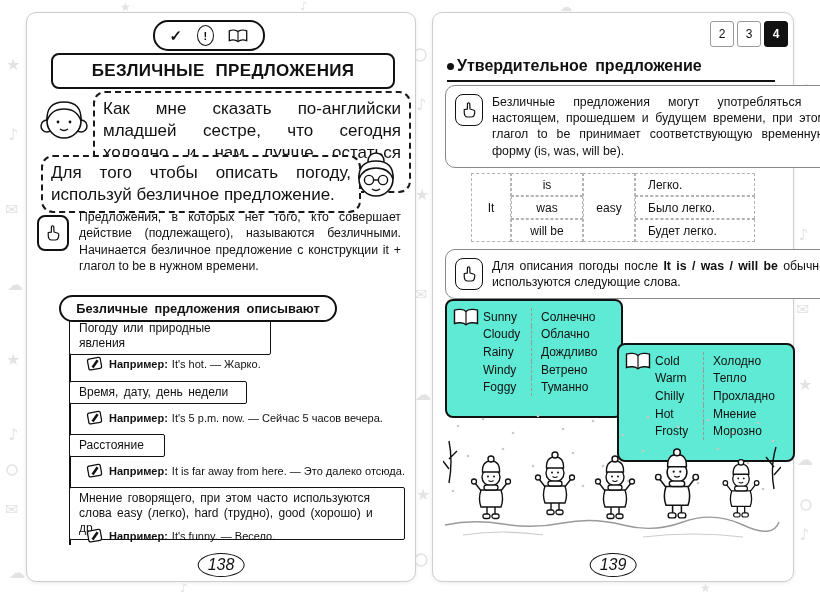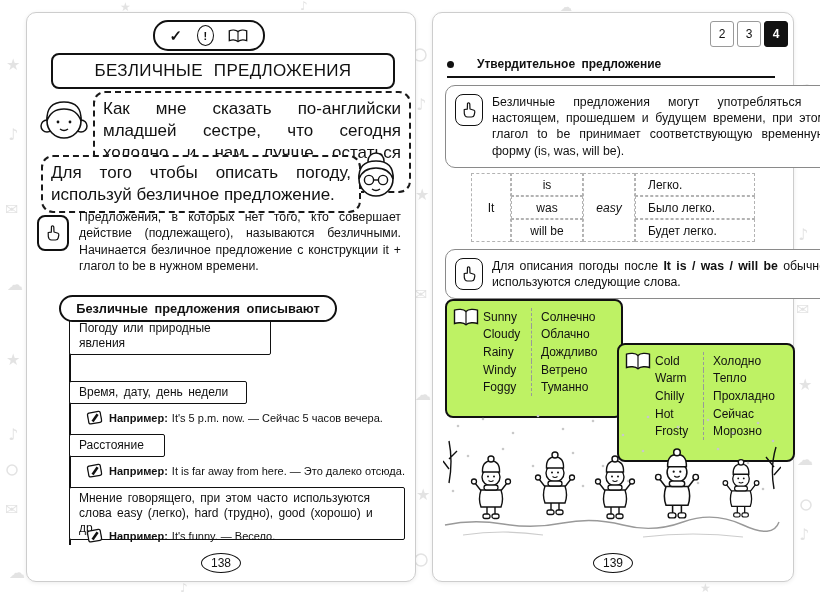--- a/index.html
+++ b/index.html
@@ -22,21 +22,21 @@
   .icon-pill{
     top:7px;left:126px;width:108px;height:27px;
     border:2px solid #111;border-radius:15px;
     display:flex;align-items:center;justify-content:space-evenly;background:#fff;
   }
   .chk{font-size:15px;font-weight:bold;}
   .exc{width:15px;height:19px;border:1.5px solid #111;border-radius:50%;
        font-size:11px;font-weight:bold;display:flex;align-items:center;justify-content:center;}
   .title-box{
     top:40px;left:24px;width:336px;border:2.5px solid #111;border-radius:8px;
-    padding:6px 2px;text-align:center;font-weight:normal;font-size:17px;
+    padding:6px 2px;text-align:center;font-weight:bold;font-size:17px;
     letter-spacing:.3px;word-spacing:6px;background:#fff;
   }
   .bubble{
     border:2px dashed #1a1a1a;border-radius:12px;padding:5px 8px;
     font-size:17px;line-height:1.3;text-align:justify;background:#fff;
   }
   .b1{top:78px;left:66px;width:298px;}
   .b2{top:142px;left:14px;width:300px;}
   .hand-badge{
     width:28px;height:32px;border:2px solid #111;border-radius:8px;background:#fff;
@@ -52,57 +52,57 @@
   .item-box{
     border:1.5px solid #111;border-radius:2px;padding:3px 9px;font-size:12px;
     word-spacing:2px;background:#fff;line-height:1.25;
   }
   .example{left:60px;display:flex;align-items:center;gap:7px;font-size:11px;white-space:nowrap;}
   .example .ext b{margin-right:4px;}
   .note-ic{display:inline-flex;transform:rotate(-10deg);}
   .pagenum{
     left:50%;top:540px;transform:translateX(-50%);
     border:1.5px solid #111;border-radius:50%;padding:2px 9px;
-    font-size:12px;background:#fff;
+    font-size:16px;background:#fff;font-style:italic;
   }
 
   
   .tabs{top:8px;right:5px;display:flex;gap:3px;}
   .tab{
     width:22px;height:24px;border:1px solid #9a9a9a;border-radius:3px;
     display:flex;align-items:center;justify-content:center;font-size:12px;background:#fff;
   }
   .tab.active{background:#111;color:#fff;border-color:#111;font-weight:bold;}
   .r-header{
     top:44px;left:14px;width:328px;border-bottom:2.5px solid #111;padding-bottom:5px;
-    display:flex;align-items:center;gap:23px;font-weight:bold;font-size:12px;word-spacing:3px;
+    display:flex;align-items:center;gap:3px;font-weight:bold;font-size:16px;word-spacing:3px;
   }
   .dot{width:7px;height:7px;background:#111;border-radius:50%;flex:0 0 auto;}
   .note-box{
     left:12px;width:334px;border:1.5px solid #8a8a8a;border-radius:10px;
     padding:8px 9px 8px 46px;background:#fff;
   }
   .nb1{top:72px;}
   .nb2{top:236px;}
   .note-box .hand-badge{position:absolute;left:9px;top:8px;width:26px;height:30px;border-width:1.5px;}
   .note-text{margin:0;font-size:12.3px;line-height:1.32;text-align:justify;}
   .vtable{left:38px;top:160px;display:grid;grid-template-columns:40px 72px 52px 120px;grid-auto-rows:23px;}
   .tcell{
     border:1px dashed #b3b3b3;display:flex;align-items:center;justify-content:center;
     font-size:12px;background:#fff;
   }
   .tc-subj{grid-column:1;grid-row:1/4;}
-  .tc-adj{grid-column:3;grid-row:1/4;font-style:italic;}
+  .tc-adj{grid-column:3;grid-row:1/4;}
   .tc-v1{grid-column:2;grid-row:1;}
   .tc-v2{grid-column:2;grid-row:2;}
   .tc-v3{grid-column:2;grid-row:3;}
   .tc-t{grid-column:4;justify-content:flex-start;padding-left:12px;}
   .word-box{
     top:286px;height:104px;border:2px solid #111;border-radius:8px;
-    padding:7px 4px 4px 8px;background:#bef264;
+    padding:7px 4px 4px 8px;background:#5eead4;
   }
   .wb1{left:12px;width:162px;}
   .wb2{left:184px;width:162px;margin-top:44px;}
   .book-ic{position:absolute;left:6px;top:7px;}
   .words{margin-left:28px;}
   .wordrow{display:flex;height:17.6px;font-size:12px;align-items:center;}
   .wen{flex:0 0 48px;border-right:1.5px dashed #999;align-self:stretch;display:flex;align-items:center;}
   .wru{padding-left:9px;white-space:nowrap;}
   .scene{top:398px;left:10px;}
 </style>
@@ -184,20 +184,29 @@
     <svg width="13" height="16" viewBox="0 0 13 16">
       <path d="M4.5,1.2 Q6.5,0.4 6.8,2.2 L7,7 L11,8.2 Q12,8.6 11.8,10.2 L11.2,13 Q10.8,15 8.5,15 L4.5,15 Q1.5,14.6 1.3,11.5 L1.2,7.5 L4.3,7.2 Z" fill="#fff" stroke="#111" stroke-width="1.2" stroke-linejoin="round"></path>
     </svg>
   </span>
   <div class="intro abs">Предложения, в которых нет того, кто совершает действие (подлежащего), называются безличными. Начинается безличное предложение с конструкции it + глагол to be в нужном времени.</div>
 
   <div class="sec-header abs">Безличные предложения описывают</div>
   <div class="vline abs"></div>
 
   <div class="item-box abs" style="top:304px;left:42px;width:182px;">Погоду или природные явления</div>
+  <div class="example abs" style="top:343px;">
+    <span class="note-ic">
+      <svg width="15" height="15" viewBox="0 0 15 15">
+        <rect x="1" y="2.2" width="13" height="11" rx="1.8" fill="#fff" stroke="#111" stroke-width="1.3"></rect>
+        <path d="M4,10.2 L10.2,4 L12,5.8 L5.8,12 Z" fill="#111"></path>
+      </svg>
+    </span>
+    <span class="ext"><b>Например:</b><span>It's hot. — Жарко.</span></span>
+  </div>
 
   <div class="item-box abs" style="top:368px;left:42px;width:158px;">Время, дату, день недели</div>
   <div class="example abs" style="top:397px;">
     <span class="note-ic">
       <svg width="15" height="15" viewBox="0 0 15 15">
         <rect x="1" y="2.2" width="13" height="11" rx="1.8" fill="#fff" stroke="#111" stroke-width="1.3"></rect>
         <path d="M4,10.2 L10.2,4 L12,5.8 L5.8,12 Z" fill="#111"></path>
       </svg>
     </span>
     <span class="ext"><b>Например:</b><span>It's 5 p.m. now. — Сейчас 5 часов вечера.</span></span>
@@ -312,21 +321,21 @@
       <div class="wordrow">
           <span class="wen">Warm</span>
           <span class="wru">Тепло</span>
         </div>
       <div class="wordrow">
           <span class="wen">Chilly</span>
           <span class="wru">Прохладно</span>
         </div>
       <div class="wordrow">
           <span class="wen">Hot</span>
-          <span class="wru">Сейчас</span>
+          <span class="wru">Мнение</span>
         </div>
       <div class="wordrow">
           <span class="wen">Frosty</span>
           <span class="wru">Морозно</span>
         </div>
     </div>
   </div>
 
   <svg class="scene abs" width="338" height="134" viewBox="0 0 338 134">
     <defs>

